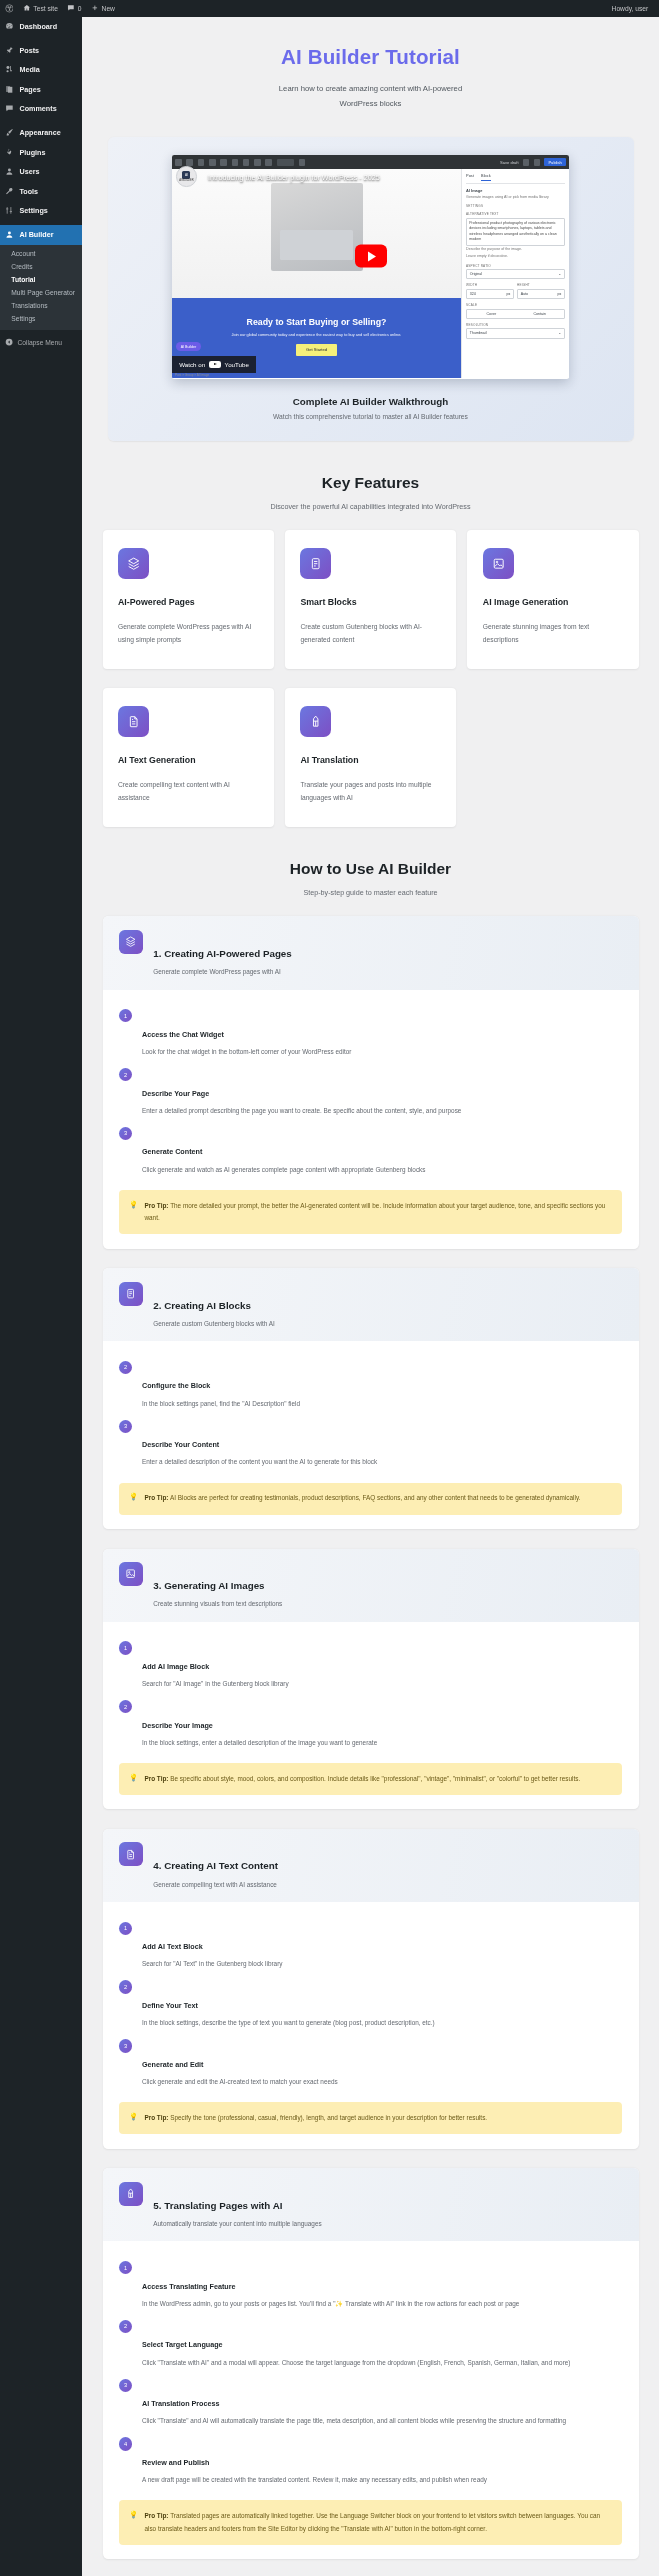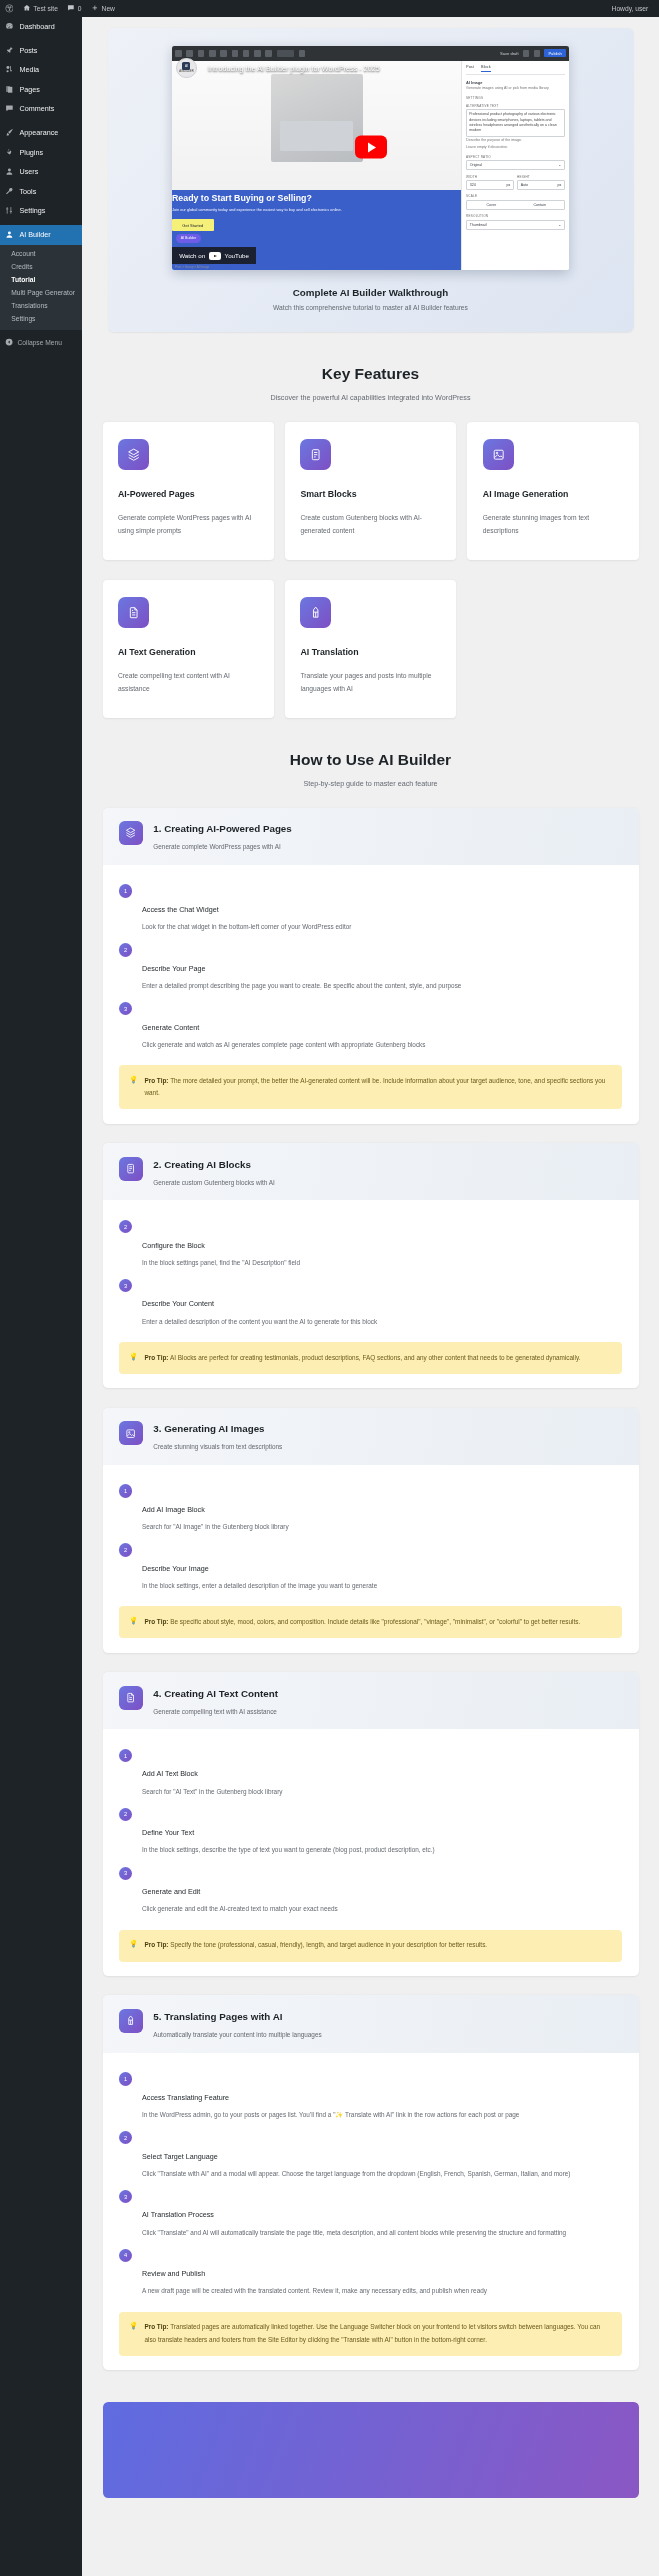--- a/index.html
+++ b/index.html
@@ -7,21 +7,21 @@
   body{width:659px;min-height:2910px;position:relative;}
 
   
   .adminbar{position:absolute;top:0;left:0;width:659px;height:16.5px;background:#1d2327;color:#c3c4c7;display:flex;align-items:center;font-size:6.7px;z-index:30;}
   .ab-item{display:flex;align-items:center;gap:3.1px;padding:0 4.6px;height:16.5px;color:#c3c4c7;white-space:nowrap;}
   .ab-item svg{display:block}
   .ab-right{margin-left:auto;display:flex;align-items:center;padding-right:6.2px;}
 
   
   .sidebar{position:absolute;top:16.5px;left:0;width:82px;min-height:2893px;background:#1d2327;font-size:7.2px;z-index:20;}
-  .menu-item{display:flex;align-items:center;gap:4.6px;padding:4.6px 0 4.6px 4.6px;color:#f0f0f1;line-height:9.3px;}
+  .menu-item{display:flex;align-items:center;gap:4.6px;padding:4.6px 0 4.6px 4.6px;color:#f0f0f1;line-height:9.3px;font-weight:bold;}
   .menu-item .mi-icon{width:10.3px;height:10.3px;display:flex;align-items:center;justify-content:center;color:#a7aaad;flex:0 0 10.3px;}
   .menu-sep{height:4.6px}
   .menu-item.current{background:#2271b1;color:#fff;position:relative;}
   .menu-item.current .mi-icon{color:#fff}
   .menu-item.current::after{content:"";position:absolute;right:-4.1px;top:50%;transform:translateY(-50%);border:4.1px solid transparent;border-left-color:#2271b1;}
   .submenu{background:#2c3338;padding:3.1px 0 4.1px 0;}
   .submenu a{display:block;padding:2.1px 0 2.1px 11.3px;color:#b5bcc2;font-size:6.7px;text-decoration:none;line-height:8.8px;}
   .submenu a.active{color:#fff;font-weight:bold;}
   .collapse{display:flex;align-items:center;gap:4.6px;padding:5.2px 0 5.2px 4.6px;color:#a7aaad;font-size:6.7px;margin-top:3.1px;}
 
@@ -39,21 +39,21 @@
   .vf-toolbar{height:14.4px;background:#2f3336;display:flex;align-items:center;padding:0 3.1px;gap:4.6px;}
   .vt-btn{width:6.7px;height:6.7px;border-radius:1px;background:#5a6066;}
   .vt-btn.wide{width:17.5px;background:#4a5055;}
   .vt-label{font-size:4.1px;color:#c9ccd0;margin-left:auto;display:flex;align-items:center;gap:4.1px;}
   .vt-publish{background:#2d63d6;color:#fff;border-radius:1px;padding:1.5px 4.1px;font-size:4.1px;}
   .vf-body{display:flex;height:209px;}
   .vf-left{flex:1;position:relative;background:#fff;}
   .vf-photo{height:129px;background:linear-gradient(180deg,#fbfbfb 0%,#f1f1f1 100%);position:relative;}
   .vf-desk{position:absolute;left:50%;top:13.4px;transform:translateX(-50%);width:92px;height:88px;background:linear-gradient(160deg,#d8d8d8,#b9bcc0);border-radius:2.1px;}
   .vf-desk:after{content:"";position:absolute;left:9.3px;top:47px;width:73px;height:30px;background:#cfd2d6;border-radius:1.5px;}
-  .vf-blue{height:80px;background:#3b5fc9;color:#fff;text-align:left;padding-top:3px;}
+  .vf-blue{height:80px;background:#3b5fc9;color:#fff;text-align:center;padding-top:19px;}
   .vf-blue h4{font-size:8.8px;font-weight:bold;}
   .vf-blue p{font-size:3.9px;margin-top:4.6px;opacity:.95;}
   .vf-cta{display:inline-block;margin-top:6.7px;background:#f5f07a;color:#23282d;font-size:4.1px;padding:3.6px 10.3px;border-radius:1px;}
   .vf-right{width:108px;background:#fff;border-left:0.5px solid #e2e4e7;font-size:3.6px;color:#3c434a;padding:3.1px 4.1px;}
   .vf-tabs{display:flex;gap:7.2px;border-bottom:0.5px solid #e2e4e7;padding-bottom:2.6px;font-size:3.9px;}
   .vf-tabs .on{border-bottom:1px solid #2d63d6;padding-bottom:2.1px;}
   .vf-sec{margin-top:4.1px;}
   .vf-sec b{font-size:3.9px;}
   .vf-muted{color:#757575;line-height:1.5;margin-top:1.5px;}
   .vf-cap{color:#6d6d6d;font-size:3.1px;letter-spacing:0.2px;margin-top:4.1px;text-transform:uppercase;}
@@ -84,26 +84,26 @@
   .fgrid{display:grid;grid-template-columns:repeat(3,1fr);gap:11.3px;margin-top:19.6px;}
   .fcard{background:#fff;border-radius:4.1px;padding:17.5px 15.5px 23px;box-shadow:0 0.5px 2.1px rgba(0,0,0,.07);}
   .ficon{width:31px;height:31px;border-radius:7.2px;background:linear-gradient(135deg,#6b77e0 0%,#7d4fc4 100%);display:flex;align-items:center;justify-content:center;}
   .fcard h3{margin-top:18.5px;font-size:8.8px;color:#1d2327;font-weight:bold;}
   .fcard p{margin-top:12.4px;font-size:6.7px;color:#646970;line-height:13px;}
 
   
   .scard{background:#fff;border-radius:5.2px;margin-top:19.6px;box-shadow:0 0.5px 2.1px rgba(0,0,0,.07);overflow:hidden;}
   .shead{background:linear-gradient(100deg,#f4f6f9 0%,#e9eef4 100%);padding:13.4px 16.5px 14.4px;display:flex;gap:10.3px;align-items:flex-start;}
   .shead .ficon{width:24px;height:24px;border-radius:5.7px;flex:0 0 24px;}
-  .shead h3{font-size:9.8px;color:#1d2327;font-weight:bold;margin-top:2px;}
+  .shead h3{font-size:9.8px;color:#1d2327;font-weight:bold;margin-top:18px;}
   .shead p{font-size:6.4px;color:#646970;margin-top:9.3px;}
   .sbody{padding:12.4px 16.5px 14.4px;}
   .step{padding:7.2px 0 4.1px;}
   .snum{width:13.4px;height:13.4px;border-radius:50%;background:linear-gradient(135deg,#6b77e0,#7d4fc4);color:#fff;font-size:5.7px;display:flex;align-items:center;justify-content:center;}
-  .step h4{font-size:7.2px;color:#1d2327;font-weight:normal;margin-top:7.2px;margin-left:23px;}
+  .step h4{font-size:7.2px;color:#1d2327;font-weight:bold;margin-top:7.2px;margin-left:23px;}
   .step p{font-size:6.4px;color:#646970;margin-top:8.2px;margin-left:23px;line-height:9.8px;}
   .tip{background:#fdeeb4;border-radius:4.1px;padding:9.8px 12.4px 9.8px 10.3px;margin-top:11.3px;display:flex;gap:6.2px;align-items:flex-start;}
   .tip .bulb{font-size:7.2px;line-height:10.8px;}
   .tip p{font-size:6.4px;color:#6b5a18;line-height:12.4px;}
   .tip b{color:#4b3f0d;}
 
   
   .cta{margin-top:32px;border-radius:5.2px;background:linear-gradient(110deg,#5f6ce0 0%,#8a57c4 100%);text-align:center;padding:47px 0 49px;color:#fff;}
 </style>
 </head>
@@ -279,20 +279,24 @@
           <path d="M14 7l-5 5 5 5z" fill="#1d2327"></path>
         </svg>
     </span>
     <span>Collapse Menu</span>
   </div>
 </nav>
 
 <main class="main">
 <div class="wrap">
 
+  <section class="page-hero">
+    <h1 class="page-title">AI Builder Tutorial</h1>
+    <p class="page-sub">Learn how to create amazing content with AI-powered WordPress blocks</p>
+  </section>
 
   <section class="video-card">
     <div class="video-frame">
 
       <div class="vf-toolbar">
         <span class="vt-btn"></span>
         <span class="vt-btn"></span>
         <span class="vt-btn"></span>
         <span class="vt-btn"></span>
         <span class="vt-btn"></span>

